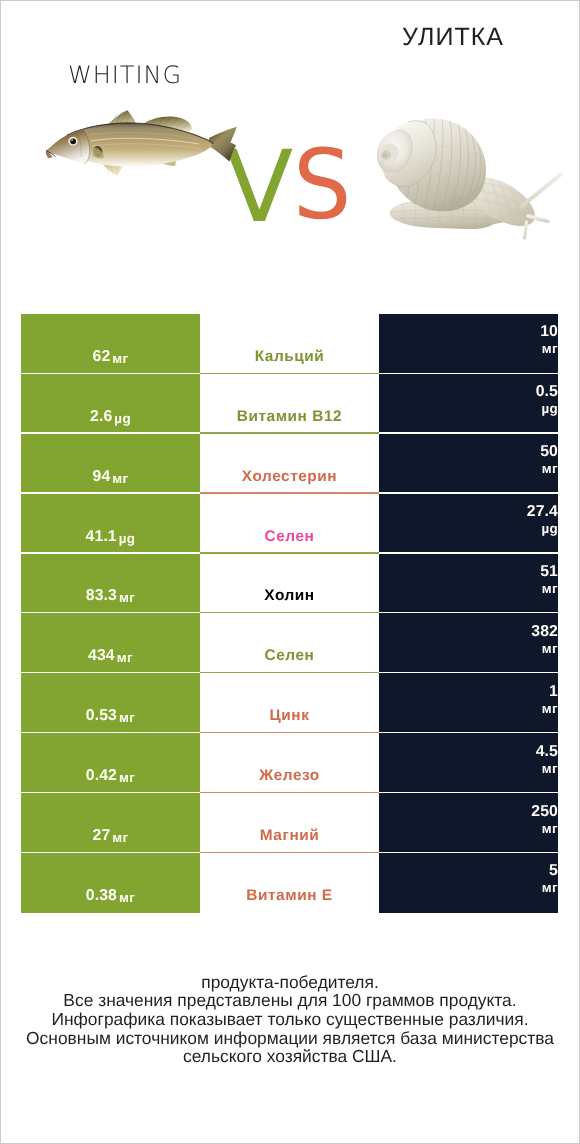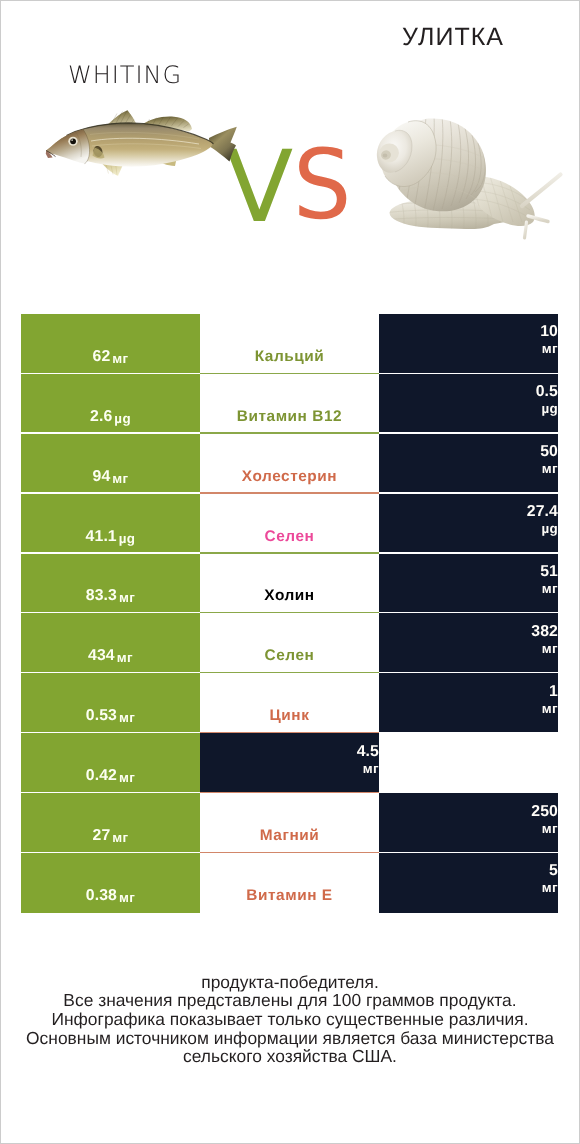--- a/index.html
+++ b/index.html
@@ -394,20 +394,23 @@
           <i class="s1"></i>
           <i class="s2" style="background:#d2876a"></i>
           <i class="s3"></i>
         </div>
       </div>
       <div class="row">
         <div class="cell cl">
           <span class="val">0.42</span>
           <span class="unit">мг</span>
         </div>
+        <div class="cell cm" style="color:#d06a4a">
+          <span>Железо</span>
+        </div>
         <div class="cell cr">
           <span class="val">4.5</span>
           <span class="unit">мг</span>
         </div>
         <div class="sep">
           <i class="s1"></i>
           <i class="s2" style="background:#d2876a"></i>
           <i class="s3"></i>
         </div>
       </div>

